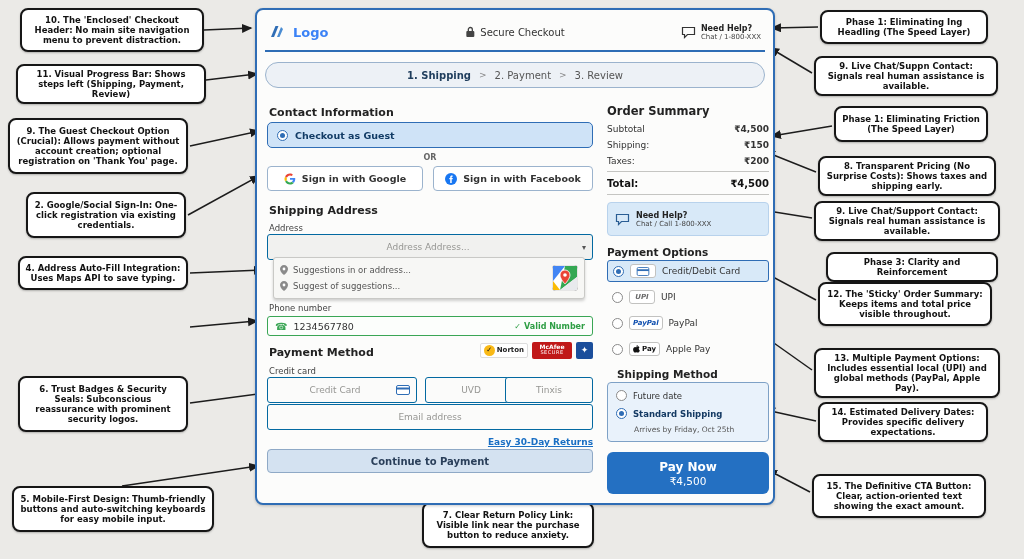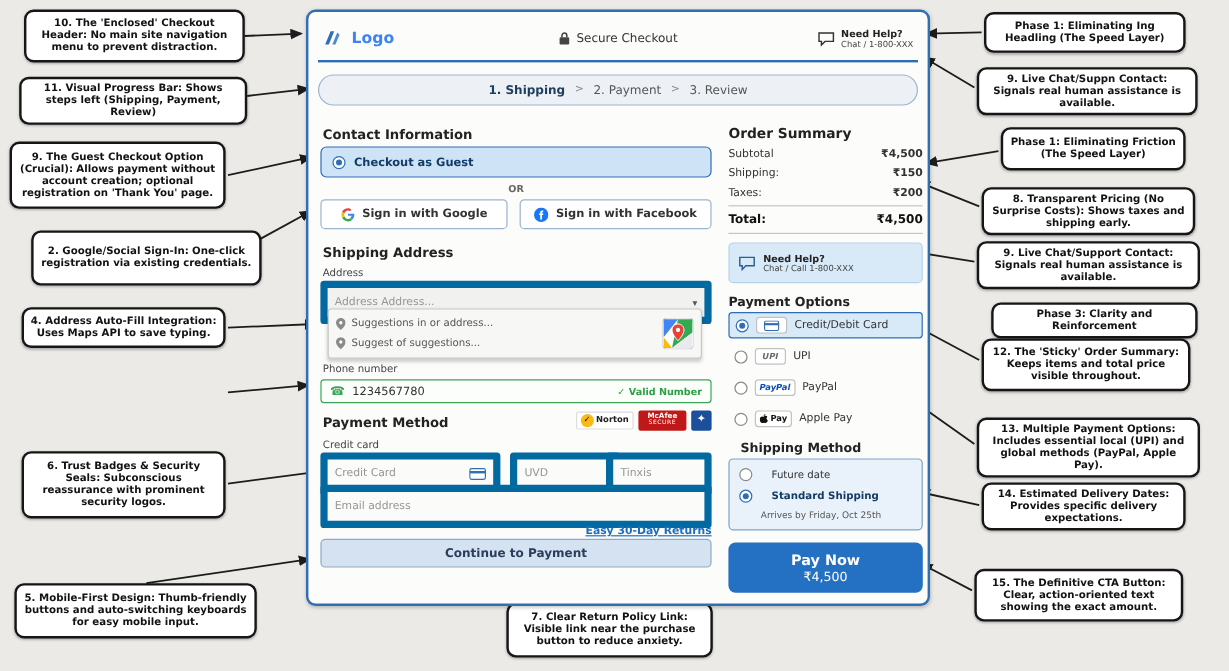--- a/index.html
+++ b/index.html
@@ -47,22 +47,22 @@
   .radio.sel::after { content:""; position:absolute; inset:2px; border-radius:50%; background:#2f6db5; }
   .radio.gray { border-color:#8a8a8a; }
 
   .or-div { position:absolute; left:10px; top:143px; width:326px; text-align:center; font-size:8px;
             font-weight:700; color:#666; }
 
   .signin-btn { position:absolute; top:156px; height:25px; background:#fff; border:1.5px solid #9bb3cd;
                 border-radius:4px; display:flex; align-items:center; justify-content:center; gap:6px;
                 font-size:9.5px; font-weight:600; color:#333; }
 
-  .input { position:absolute; background:#f1f1ef; border:6px solid #0369a1; border-radius:3px;
-           display:flex; align-items:center; padding:12px 6px; font-size:9px; color:#969693; }
+  .input { position:absolute; background:#f1f1ef; border:1px solid #0369a1; border-radius:3px;
+           display:flex; align-items:center; padding:12px 6px; font-size:9px; color:#969693;text-align:center; }
   .input .ph { flex:1; }
   .chev { font-size:8px; color:#555; }
 
   .suggest-box { position:absolute; left:16px; top:247px; width:312px; height:42px; background:#f7f7f5;
                  border:1px solid #c9c9c6; border-radius:3px; box-shadow:0 2px 3px rgba(0,0,0,.18); padding:4px 6px; }
   .suggest-row { display:flex; align-items:center; gap:5px; height:16px; font-size:8.5px; color:#555; }
 
   .phone-box { position:absolute; left:10px; top:306px; width:326px; height:20px; background:#fcfefc;
                border:1.6px solid #3aa655; border-radius:3px; display:flex; align-items:center; gap:6px; padding:0 7px; }
   .phone-ico { color:#3aa655; font-size:10px; }
@@ -103,21 +103,21 @@
           padding:0 5px; font-size:9px; color:#333; border-radius:3px; }
   .popt.selected { background:#d8e9f8; border:1.5px solid #2f6db5; }
   .chip { border:1px solid #c2c2c0; background:#fff; border-radius:3px; padding:1px 3px; display:flex;
           align-items:center; gap:2px; min-width:26px; justify-content:center; height:14px; }
   .upi-t { font-size:7px; font-weight:800; font-style:italic; color:#6b6b6b; }
   .pp-t { font-size:7px; font-weight:800; font-style:italic; color:#0f4faf; }
   .ap-t { font-size:7px; font-weight:700; color:#111; }
 
   .method-box { position:absolute; left:350px; top:372px; width:162px; height:60px; background:#e9f2fb;
                 border:1.5px solid #7ea1c6; border-radius:4px; }
-  .method-row { position:absolute; left:8px; display:flex; align-items:flex-end; gap:16px; font-size:8.5px; color:#333; }
+  .method-row { position:absolute; left:8px; display:flex; align-items:flex-end; gap:6px; font-size:8.5px; color:#333; }
   .method-row.sel-row { font-weight:600; color:#143a63; }
   .arrives { position:absolute; left:26px; top:42px; font-size:7.5px; color:#555; }
 
   .pay-btn { position:absolute; left:350px; top:442px; width:162px; height:42px; background:#2470c2;
              border-radius:6px; display:flex; flex-direction:column; align-items:center; justify-content:center;
              color:#fff; cursor:pointer; }
   .pay-l1 { font-size:12px; font-weight:700; }
   .pay-l2 { font-size:10.5px; margin-top:1px; }
 </style>
 </head>
@@ -156,21 +156,21 @@
        <span class="b">No main site navigation menu to prevent distraction.</span></p>
   </div>
   <div class="callout" style="left:16px;top:64px;width:190px;min-height:34px;">
     <p><span class="t">11. Visual Progress Bar:</span>
        <span class="b">Shows steps left (Shipping, Payment, Review)</span></p>
   </div>
   <div class="callout" style="left:8px;top:118px;width:180px;min-height:56px;">
     <p><span class="t">9. The Guest Checkout Option (Crucial):</span>
        <span class="b">Allows payment without account creation; optional registration on 'Thank You' page.</span></p>
   </div>
-  <div class="callout" style="left:26px;top:192px;width:192px;min-height:46px;">
+  <div class="callout" style="left:26px;top:192px;width:160px;min-height:46px;">
     <p><span class="t">2. Google/Social Sign-In:</span>
        <span class="b">One-click registration via existing credentials.</span></p>
   </div>
   <div class="callout" style="left:18px;top:256px;width:170px;min-height:34px;">
     <p><span class="t">4. Address Auto-Fill Integration:</span>
        <span class="b">Uses Maps API to save typing.</span></p>
   </div>
   <div class="callout" style="left:18px;top:376px;width:170px;min-height:56px;">
     <p><span class="t">6. Trust Badges &amp; Security Seals:</span>
        <span class="b">Subconscious reassurance with prominent security logos.</span></p>

